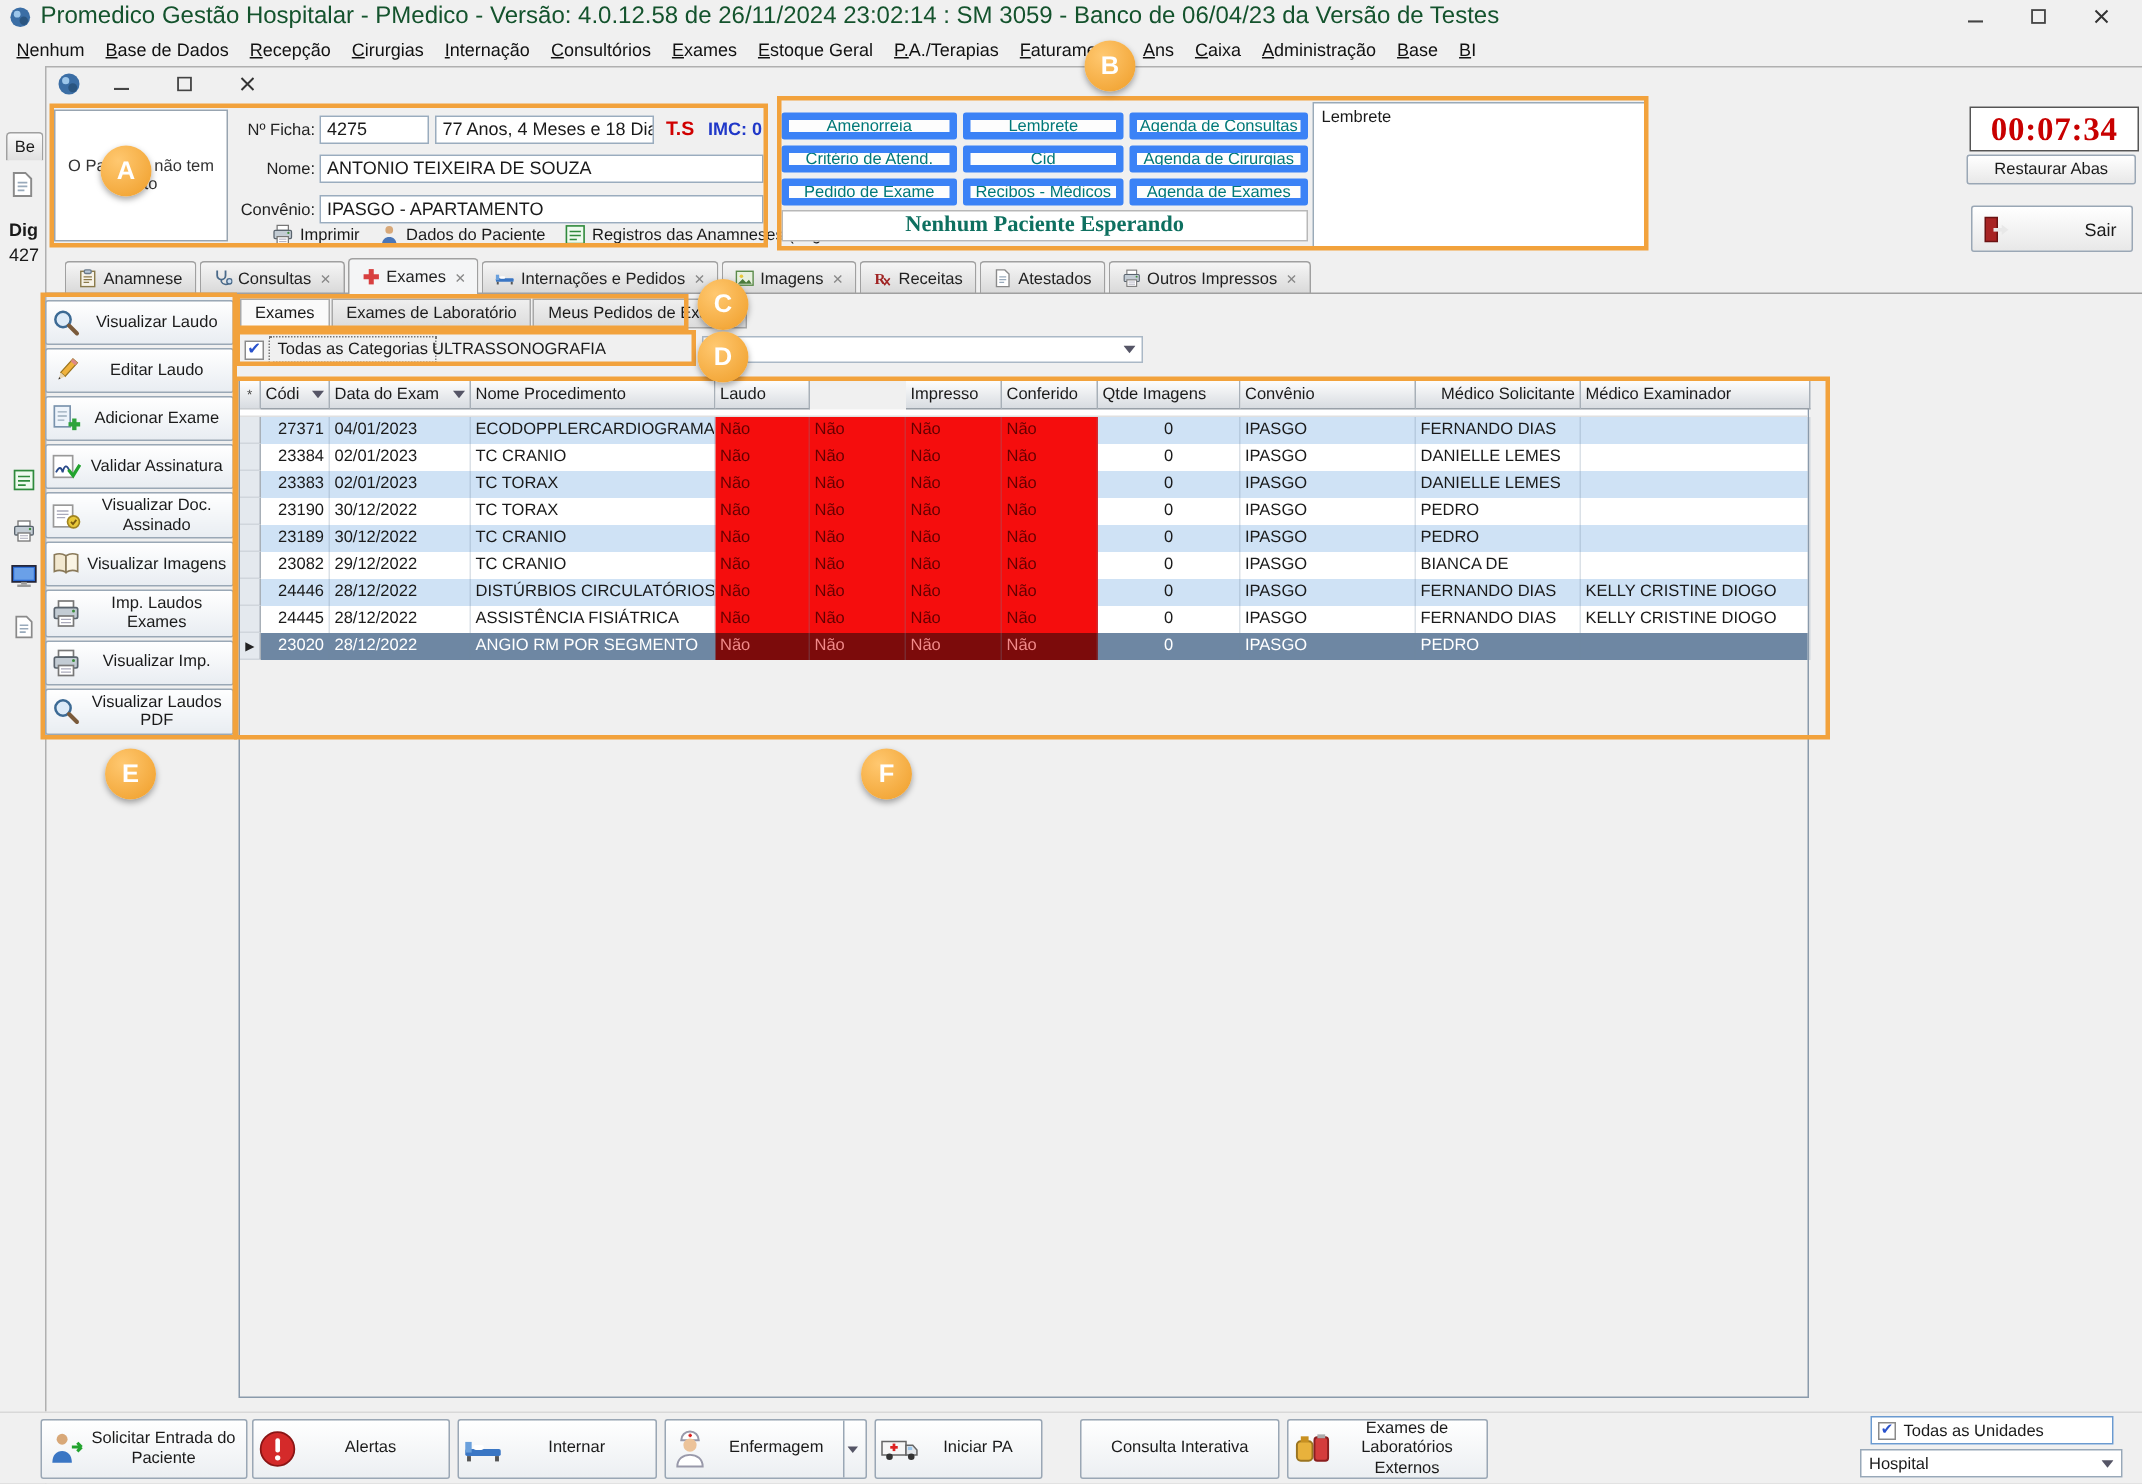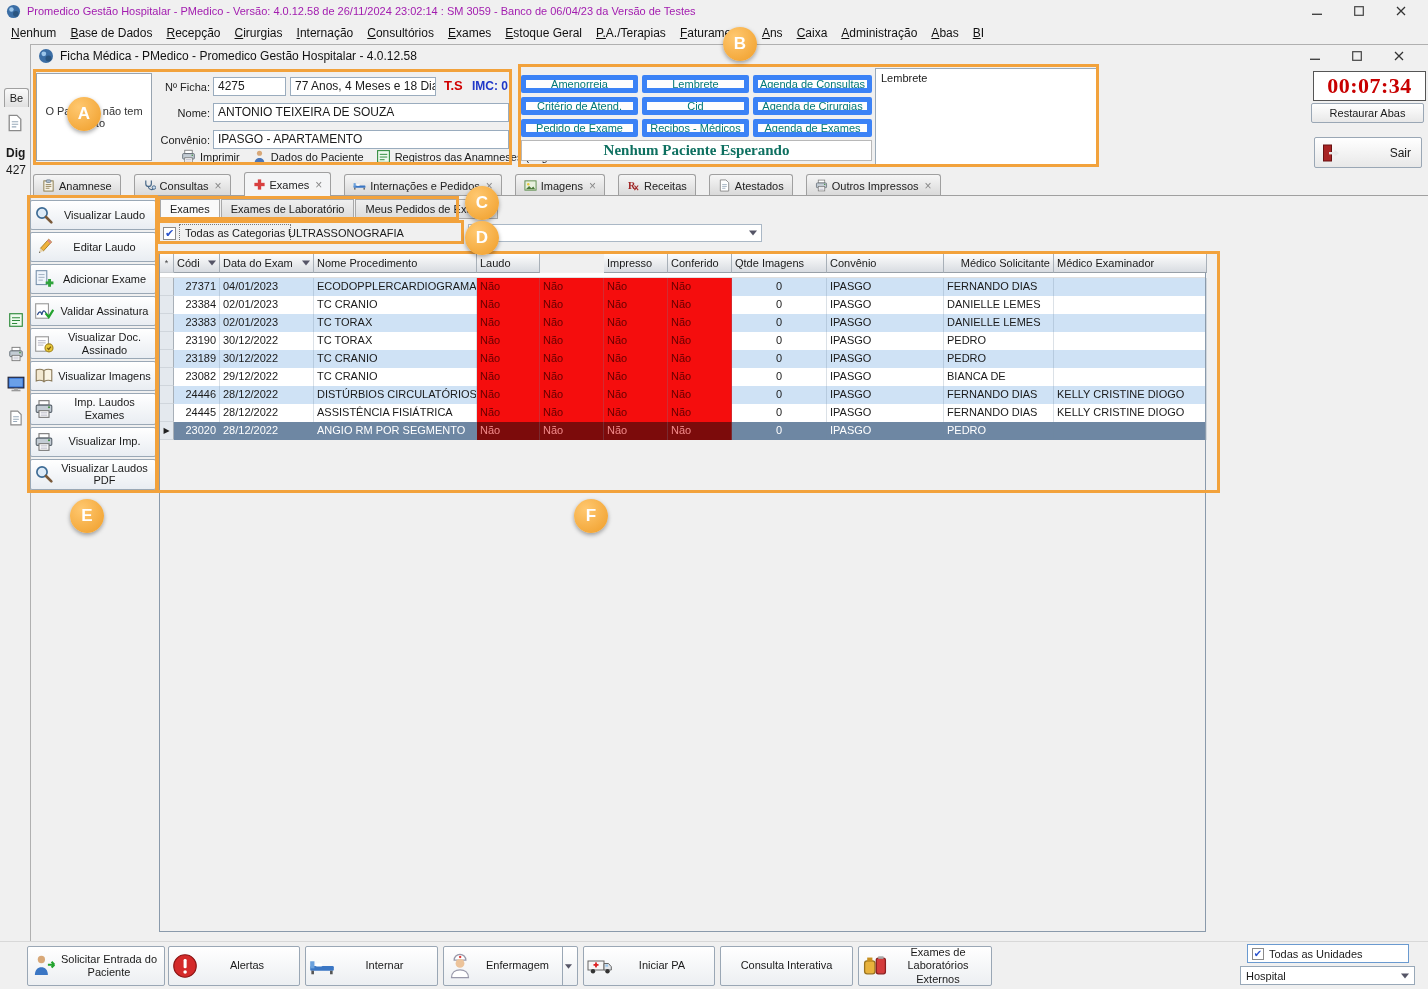--- a/index.html
+++ b/index.html
@@ -4,21 +4,21 @@
 <style>
 *{margin:0;padding:0;box-sizing:border-box}
 html,body{background:#cfcfcf}
 .screen{position:relative;width:1428px;height:989px;background:#f0f0f0;font-family:"Liberation Sans",sans-serif;font-size:12px;color:#1a1a1a;overflow:hidden}
 .abs{position:absolute}
 .ico{display:inline-flex;align-items:center;justify-content:center}
 .ico svg{width:100%;height:100%}
 
 .os-titlebar{position:absolute;left:0;top:0;width:1428px;height:22px;background:#f0f0f0;display:flex;align-items:center;gap:6px;padding:0 6px}
 .os-titlebar .app{width:15px;height:15px}
-.os-title{font-size:11px;color:#a21caf;flex:1;white-space:nowrap;overflow:hidden}
+.os-title{font-size:16px;color:#14532d;flex:1;white-space:nowrap;overflow:hidden}
 .win-controls{display:flex;height:22px}
 .wc{width:42px;height:22px;display:flex;align-items:center;justify-content:center}
 .wc .ico{width:10px;height:10px}
 .menubar{position:absolute;left:0;top:22px;width:1428px;height:22px;background:#f0f0f0;display:flex;align-items:center;padding-left:4px}
 .menu-item{display:inline-block;padding:3px 7px 4px;font-size:12px;color:#111;white-space:nowrap}
 .menu-item::first-letter{text-decoration:underline}
 
 .frag-tab{left:4px;top:88px;width:25px;height:19px;background:linear-gradient(#fafafa,#e0e0e0);border:1px solid #a0a0a0;border-bottom:none;border-radius:3px 3px 0 0;font-size:11px;display:flex;align-items:center;justify-content:center}
 .frag-ico1{left:6px;top:114px;width:18px;height:18px}
 .frag-dig{left:6px;top:146px;font-weight:bold;font-size:12px}
@@ -46,21 +46,21 @@
 .qbtn{height:18px;display:flex;align-items:center;justify-content:center;font-size:11px;color:#007878;background:#fdfdfd;border:5px solid #3b82f6;border-radius:2px;white-space:nowrap;overflow:hidden}
 .banner{left:521px;top:140px;width:351px;height:21px;background:#fff;border:1px solid #b8b8b8;display:flex;align-items:center;justify-content:center;font-family:"Liberation Serif",serif;font-weight:bold;font-size:15px;color:#0e7060}
 .lembrete{left:875px;top:68px;width:223px;height:98px;background:#fff;border:1px solid #9aaab8;font-size:11px;padding:3px 5px}
 .timer{left:1313px;top:71px;width:113px;height:30px;background:#fff;border:1px solid #555;display:flex;align-items:center;justify-content:center;font-family:"Liberation Serif",serif;font-weight:bold;font-size:22px;color:#c80000;letter-spacing:.5px}
 .btn{background:linear-gradient(#fff,#e8e8e8);border:1px solid #9aa7b5;border-radius:2px;display:flex;align-items:center;justify-content:center;font-size:11px}
 .restore{left:1311px;top:103px;width:113px;height:20px}
 .sair{left:1314px;top:137px;width:108px;height:31px;font-size:12px}
 .sair .ico{width:20px;height:20px;margin-left:6px;flex:0 0 20px}
 .sair-lbl{flex:1;text-align:right;margin-right:10px}
 
-.tabbar{left:33px;top:172px;height:24px;display:flex;align-items:flex-end;gap:13px}
+.tabbar{left:43px;top:172px;height:24px;display:flex;align-items:flex-end;gap:2px}
 .tab{height:22px;display:flex;align-items:center;gap:4px;padding:0 8px;background:linear-gradient(#f6f6f6,#d8d8d8);border:1px solid #a0a0a0;border-bottom:none;border-radius:3px 3px 0 0;font-size:11px;color:#222;white-space:nowrap}
 .tab.active{height:24px;background:#f4f5f6;position:relative;z-index:2}
 .tab .ico{width:13px;height:13px}
 .tab-x{color:#888;font-size:12px;margin-left:2px;line-height:1}
 .tabline{left:30px;top:195px;width:1398px;height:1px;background:#a0a0a0}
 
 .sidebar{left:30px;top:200px;width:126px;display:flex;flex-direction:column;gap:2px}
 .sbtn{display:flex;align-items:center;gap:3px;padding:2px 3px;background:linear-gradient(#ffffff,#e9edf2);border:1px solid #9aa8b6;border-radius:2px;font-size:11px;min-height:30px}
 .sbtn .ico{width:20px;height:20px;flex:0 0 20px}
 .sb-lbl{flex:1;text-align:center;line-height:1.15}
@@ -158,21 +158,21 @@
       <span class="menu-item">Cirurgias</span>
       <span class="menu-item">Internação</span>
       <span class="menu-item">Consultórios</span>
       <span class="menu-item">Exames</span>
       <span class="menu-item">Estoque Geral</span>
       <span class="menu-item">P.A./Terapias</span>
       <span class="menu-item">Faturamento</span>
       <span class="menu-item">Ans</span>
       <span class="menu-item">Caixa</span>
       <span class="menu-item">Administração</span>
-      <span class="menu-item">Abas</span>
+      <span class="menu-item">Base</span>
       <span class="menu-item">BI</span>
     </div>
 
   <div class="frag-tab abs">Be</div>
   <span class="ico abs frag-ico1">
       <svg viewBox="0 0 14 14">
         <path d="M2.5 1h6l3 3v9h-9z" fill="#fff" stroke="#8a8a8a"></path>
         <path d="M4.5 6h5M4.5 8h5M4.5 10h3.5" stroke="#9ab" stroke-width=".9"></path>
       </svg>
     </span>
@@ -210,21 +210,20 @@
 
   <div class="inner-bg abs"></div>
   <div class="inner-titlebar abs">
     <span class="ico app">
         <svg viewBox="0 0 16 16">
           <circle cx="8" cy="8" r="7" fill="#3b6ea5"></circle>
           <circle cx="5.8" cy="5.8" r="2.4" fill="#9cc6ea"></circle>
           <circle cx="10.5" cy="10.5" r="3" fill="#2a5580"></circle>
         </svg>
       </span>
-    <span class="inner-title">Ficha Médica - PMedico - Promedico Gestão Hospitalar - 4.0.12.58</span>
     <span class="win-controls">
       <span class="wc">
           <span class="ico">
             <svg viewBox="0 0 10 10">
               <rect y="7.6" width="10" height="1.4" fill="#444"></rect>
             </svg>
           </span>
         </span>
       <span class="wc">
           <span class="ico">
@@ -745,21 +744,21 @@
         </span>
         <span class="bb-lbl">Enfermagem</span>
         <span class="bb-split">
           <span class="ico">
             <svg viewBox="0 0 8 5">
               <path d="M0 0h8L4 5z" fill="#556"></path>
             </svg>
           </span>
         </span>
       </div>
-      <div class="bbtn" style="left: 583px; width: 132px;">
+      <div class="bbtn" style="left: 583px; width: 112px;">
         <span class="ico bb-ico">
           <svg viewBox="0 0 26 18">
             <rect x="1" y="4" width="16" height="9" fill="#f6f6f6" stroke="#666"></rect>
             <path d="M17 6.5h4.5l2.8 3.2v3.3H17z" fill="#e2e6ea" stroke="#666"></path>
             <rect x="18.3" y="7.5" width="2.8" height="2.2" fill="#9cc6ea"></rect>
             <circle cx="6" cy="14.2" r="2.2" fill="#333"></circle>
             <circle cx="20.5" cy="14.2" r="2.2" fill="#333"></circle>
             <rect x="6.5" y="7" width="5" height="1.8" fill="#d22"></rect>
             <rect x="8.1" y="5.4" width="1.8" height="5" fill="#d22"></rect>
           </svg>

